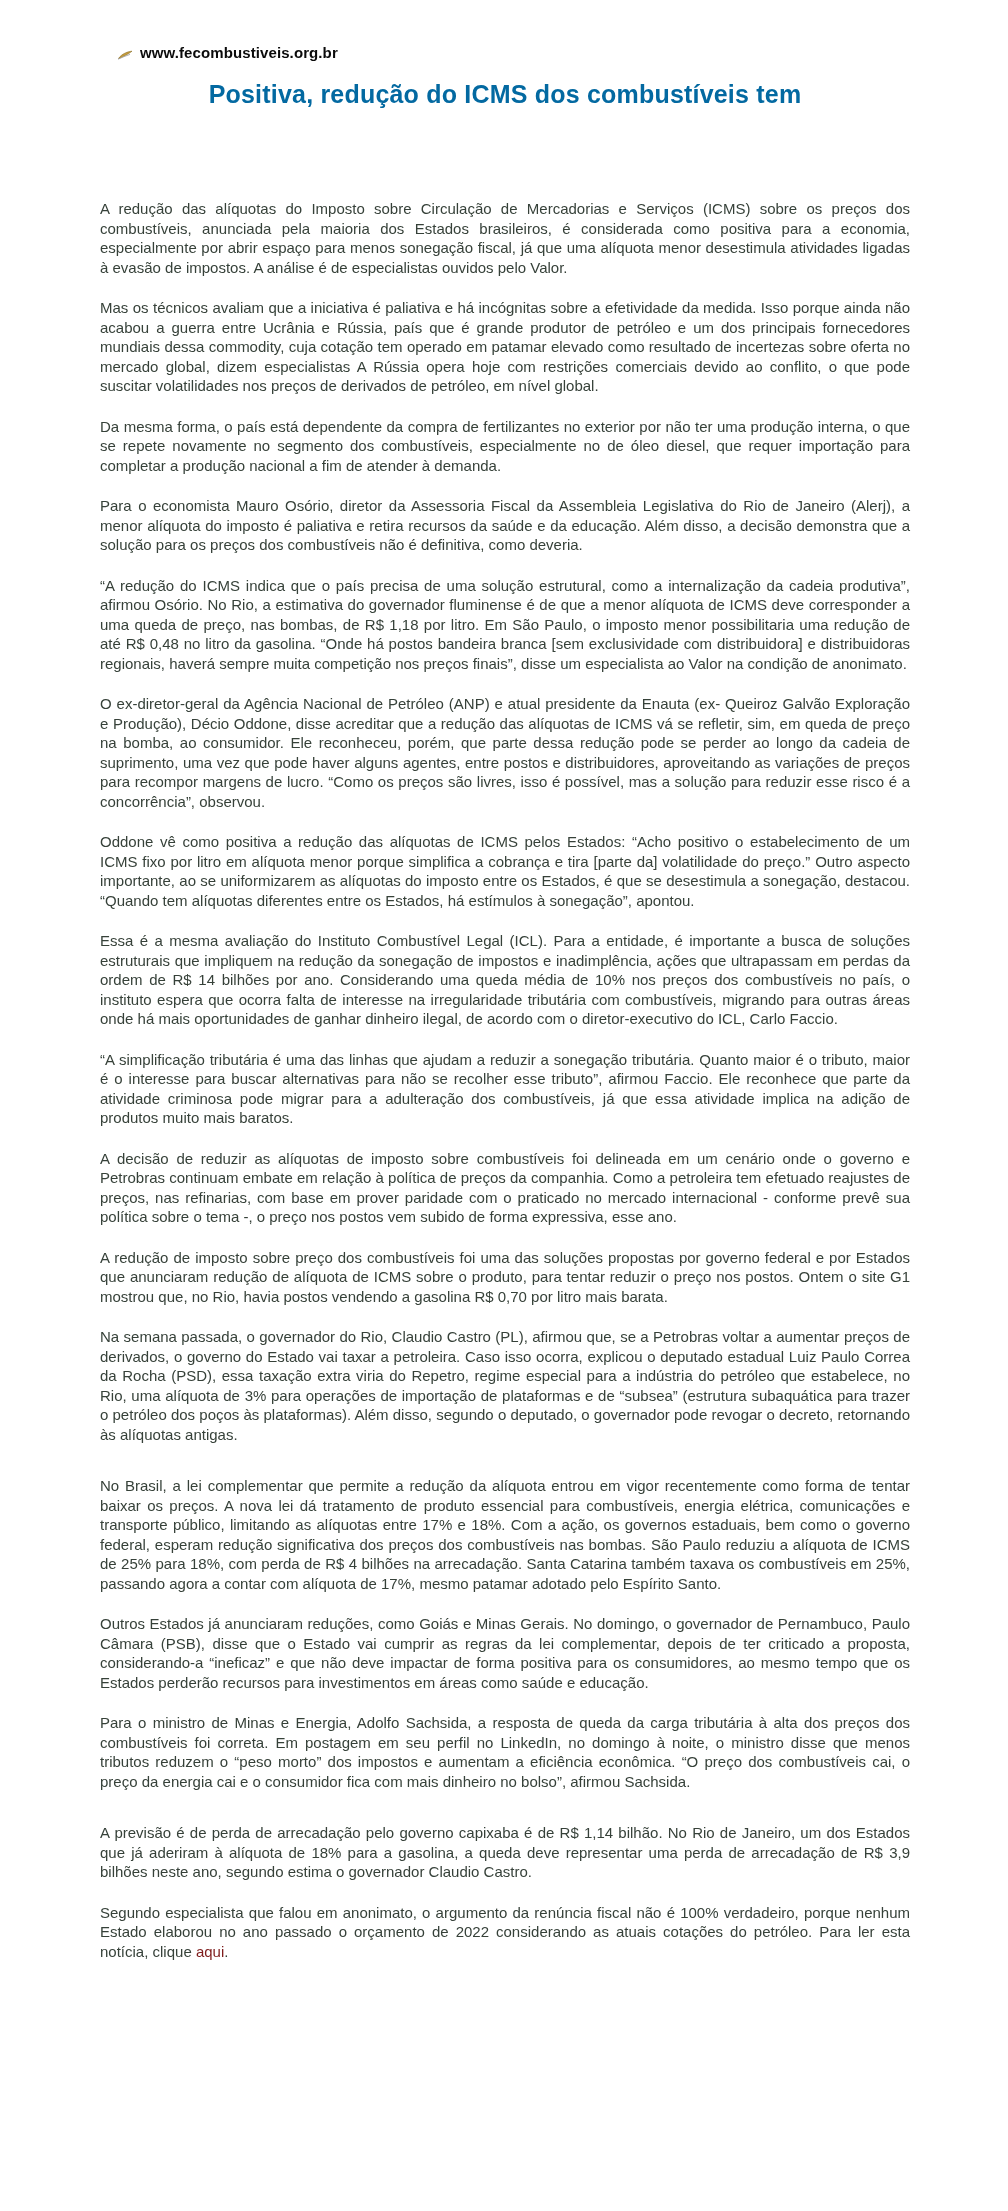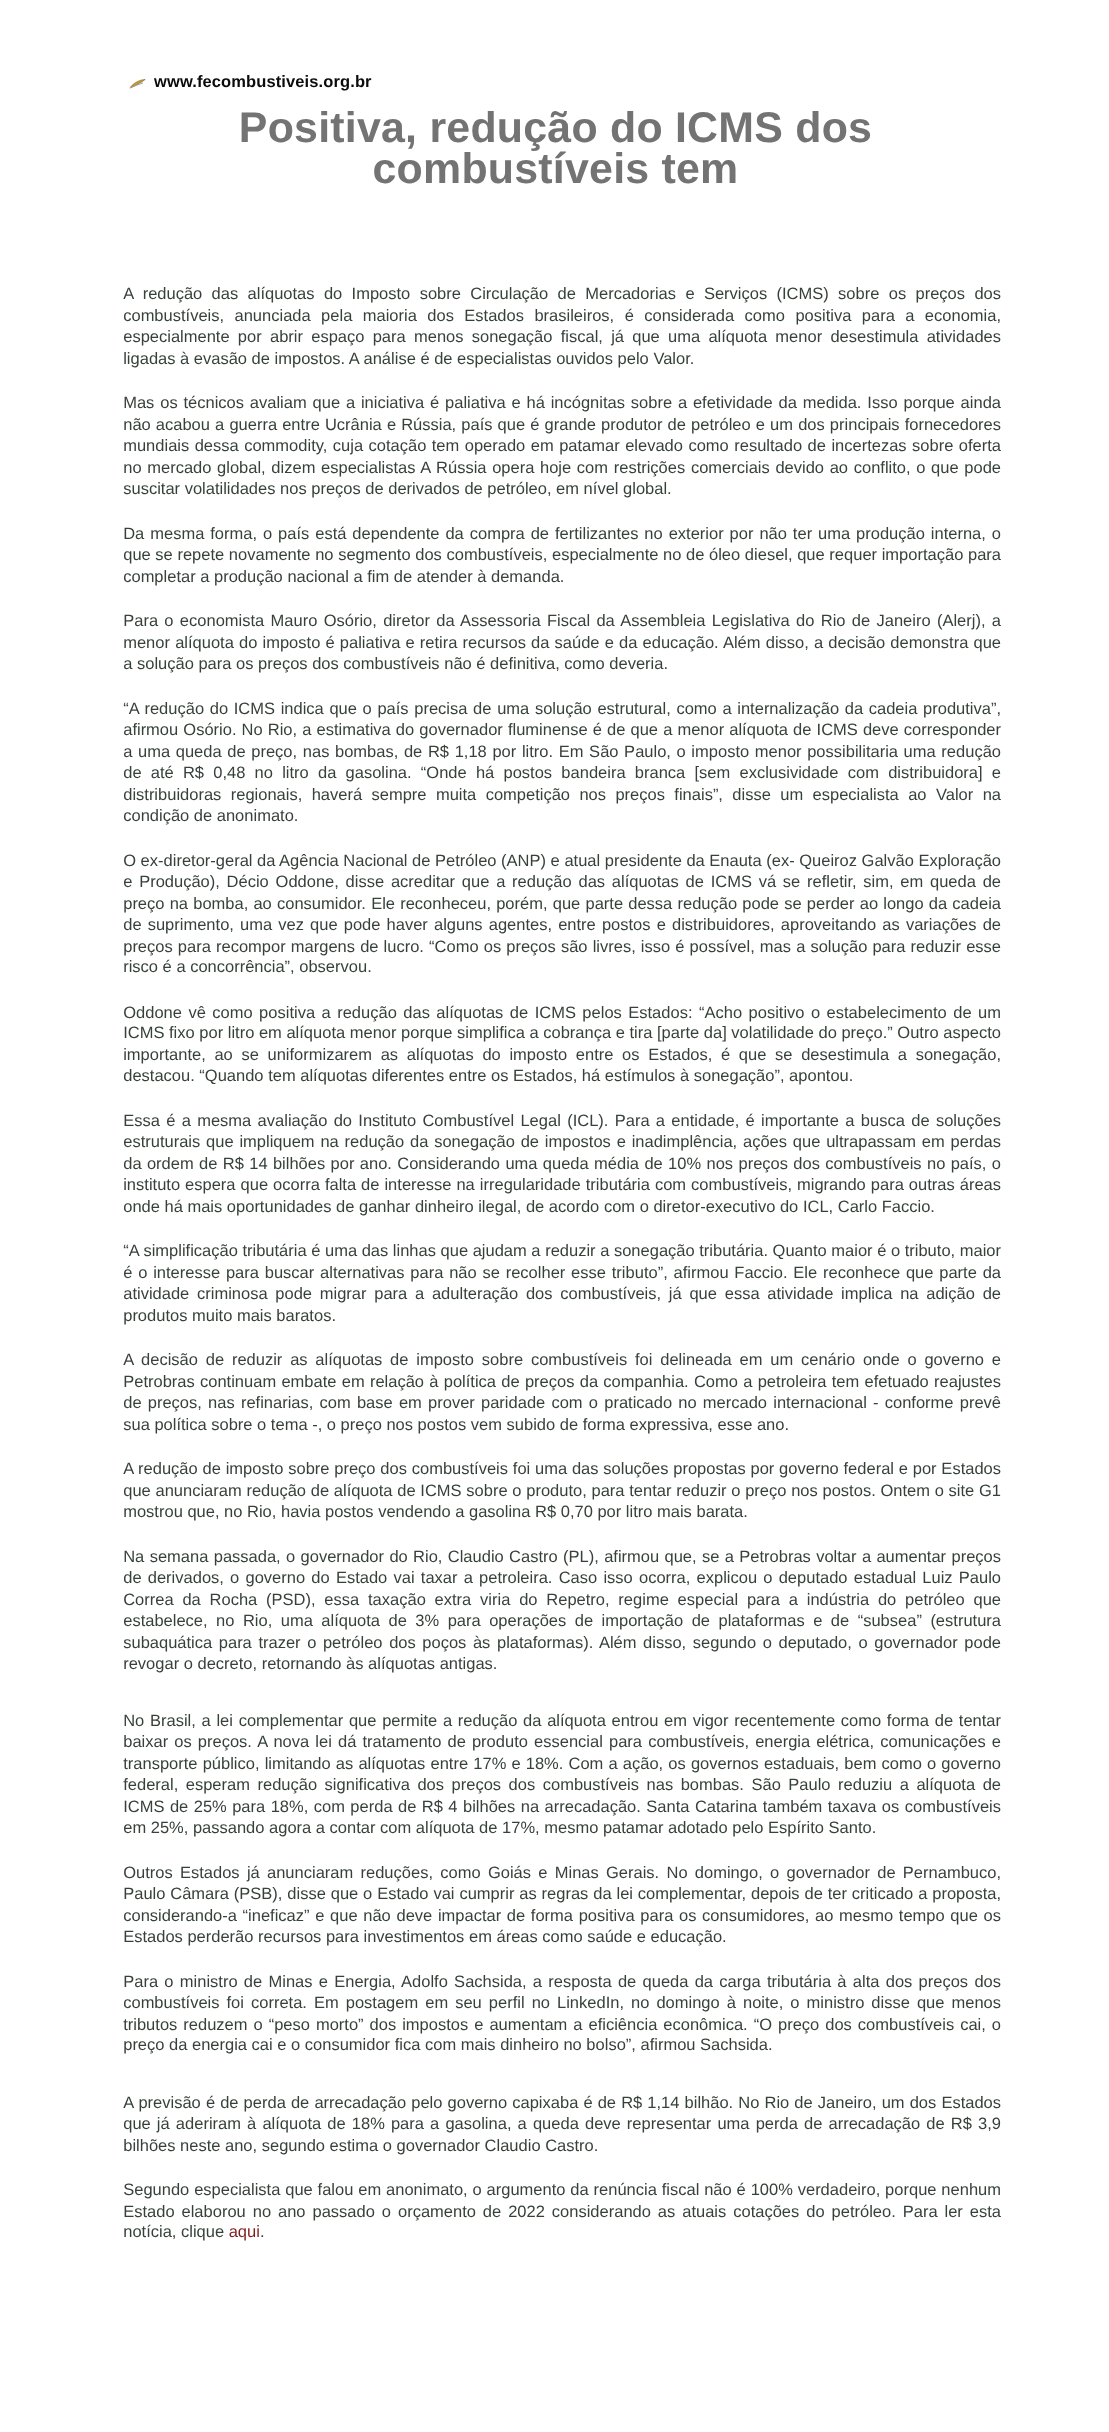--- a/index.html
+++ b/index.html
@@ -8,21 +8,21 @@
     background: #ffffff;
   }
   body {
     width: 1008px;
     min-height: 2211px;
     font-family: "Liberation Sans", sans-serif;
     color: #364139;
     position: relative;
   }
   .page {
-    padding: 64px 98px 60px 100px;
+    padding: 42px 98px 60px 100px;
     box-sizing: border-box;
     width: 1008px;
   }
   .site-header {
     display: flex;
     align-items: center;
     gap: 7px;
     margin-left: 17px;
     height: 20px;
   }
@@ -35,34 +35,34 @@
   .quill-icon {
     display: inline-block;
     width: 16px;
     height: 13px;
     position: relative;
     top: 1px;
   }
   h1.article-title {
     margin: 14px 0 0 0;
     text-align: center;
-    font-size: 39px;
+    font-size: 25px;
     line-height: 37px;
     font-weight: bold;
-    color: #737373;
+    color: #0369a1;
     letter-spacing: 0.2px;
   }
   .article-body {
     margin-top: 86px;
     font-size: 15px;
     line-height: 19.5px;
     text-align: justify;
   }
   .article-body p {
-    margin: 0 0 21px 12px;
+    margin: 0 0 21px 0;
   }
   .article-body p.gap-before {
     margin-top: 32px;
   }
   .inline-link {
     color: #7f1d1d;
     text-decoration: none;
     cursor: pointer;
   }
 </style>

